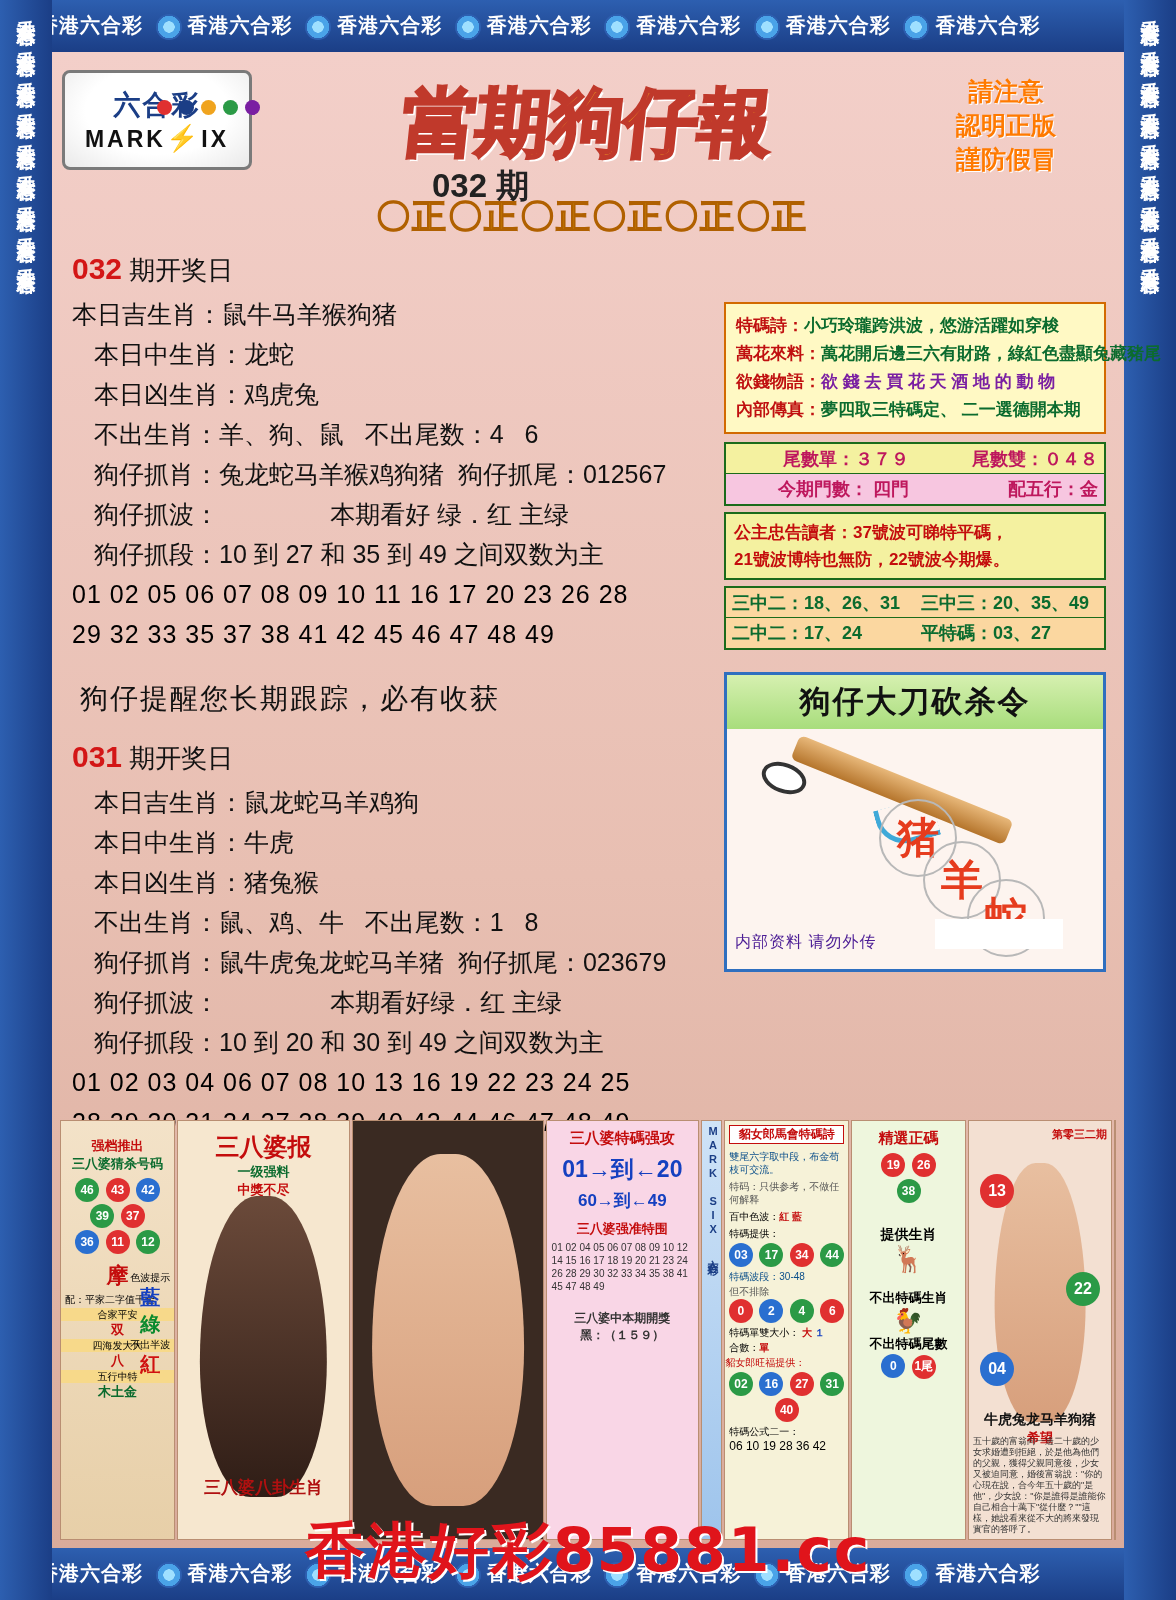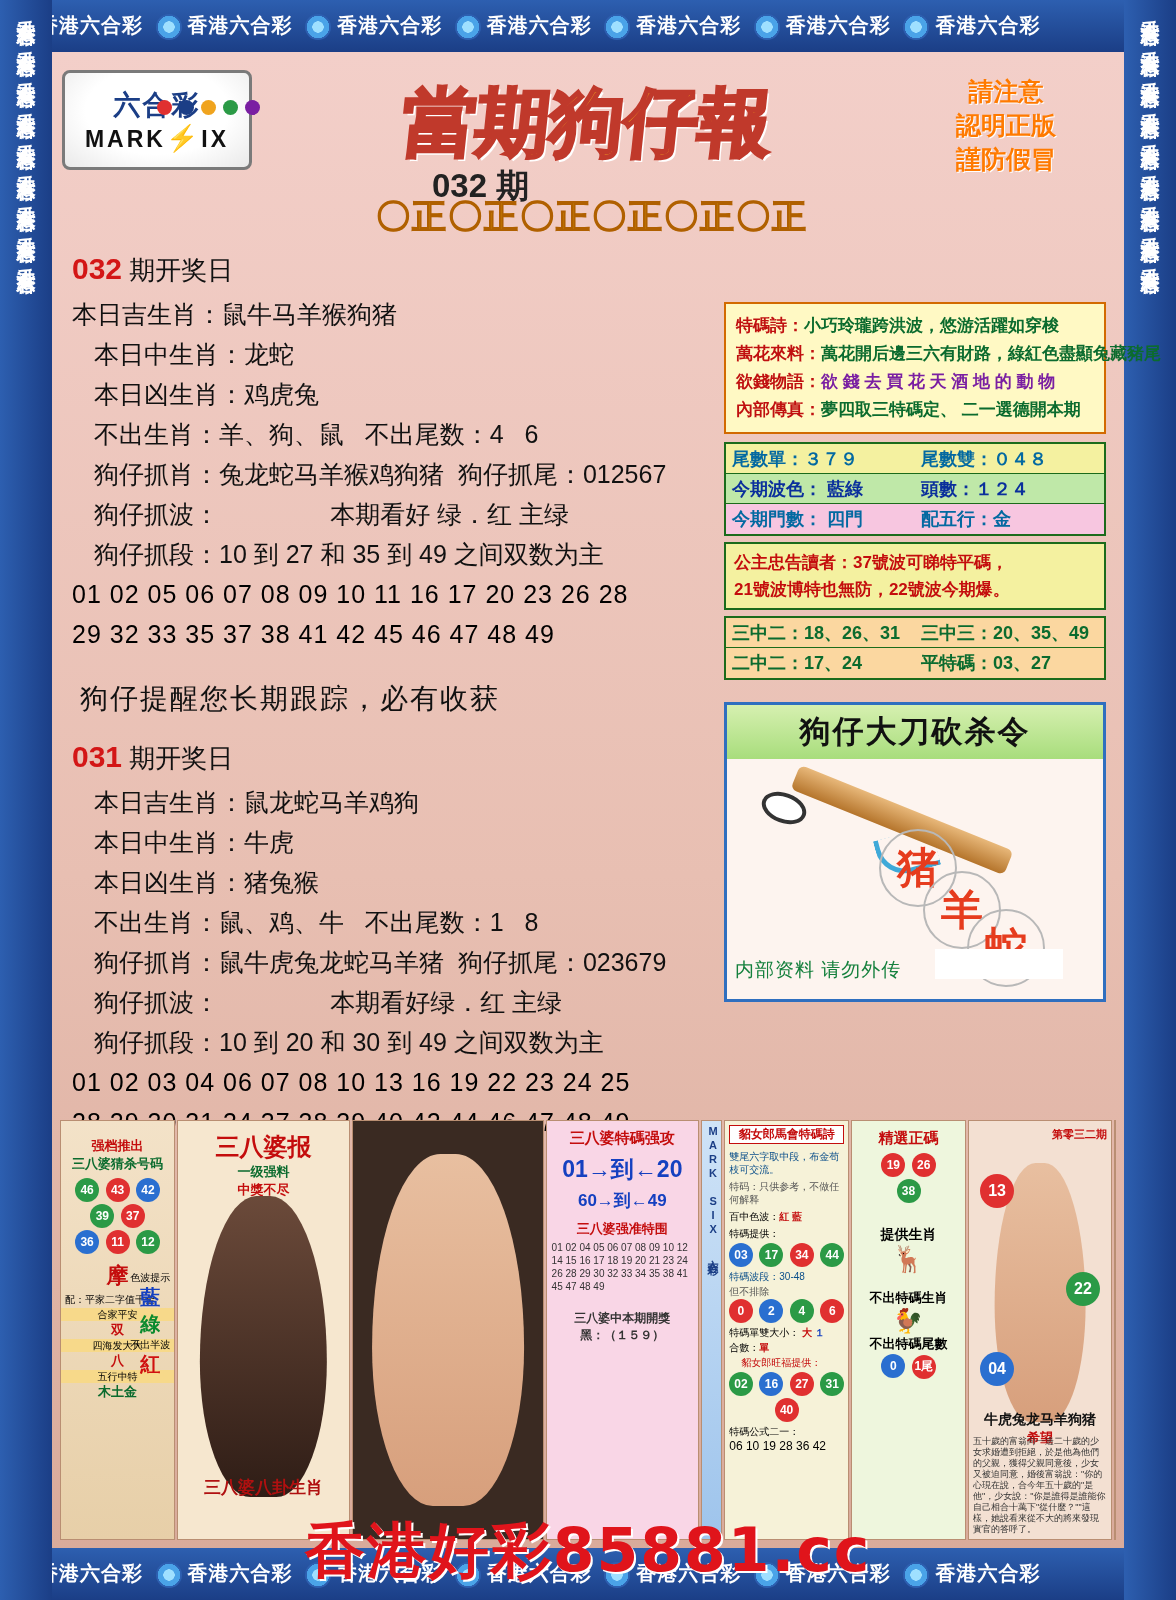--- a/index.html
+++ b/index.html
@@ -108,21 +108,21 @@
   .tab-box .r {
     display:flex; border-bottom:1px solid #1b6b1b;
     font-size:18px; font-weight:bold; line-height:30px; height:30px;
   }
   .tab-box .r:last-child { border-bottom:none; }
   .tab-box .c { flex:1; padding:0 6px; white-space:nowrap; overflow:hidden;}
   .bg-y { background:#f4f1a0; }
   .bg-g { background:#bfe8a8; }
   .bg-p { background:#f7c6e0; }
   .bg-o { background:#fbd7a0; }
-  .t-red { color:#0369a1; }
+  .t-red { color:#be185d;text-align:right; }
   .t-blue { color:#0a2f9c; }
   .t-green { color:#0b6b2e; }
 
   .advice { margin-top:6px; border:2px solid #1b6b1b; background:#f4f1a0; padding:5px 8px;}
   .advice .row { font-size:17px; line-height:27px; color:#c40d0d; font-weight:bold; white-space:nowrap;}
 
   .knife-box {
     margin-top:22px; border:3px solid #2f6fbf; background:#fdf4ef;
     height:300px; position:relative; overflow:hidden;
   }
@@ -150,21 +150,21 @@
   .zodiac-circ {
     position:absolute; width:78px; height:78px; border-radius:50%;
     border:2px solid #b8b8b8;
     display:flex; align-items:center; justify-content:center;
     font-size:42px; font-weight:bold; color:#e63c1e;
   }
   .zc1 { left:152px; top:70px; }
   .zc2 { left:196px; top:112px; }
   .zc3 { left:240px; top:150px; }
   .knife-foot {
-    position:absolute; left:8px; bottom:6px; font-size:19px; color:#15803d;
+    position:absolute; left:8px; bottom:6px; font-size:16px; color:#4c1d95;
     letter-spacing:1px;
   }
   .knife-cover {
     position:absolute; right:40px; bottom:10px; width:128px; height:30px;
     background:#fff;
   }
 
   
   .strip {
     position:absolute; left:8px; top:1068px; width:1056px; height:420px;
@@ -307,24 +307,20 @@
       </div>
       <div class="row">
         <span class="k">內部傳真：</span><span class="v">夢四取三特碼定、 二一選德開本期</span>
       </div>
     </div>
 
     <div class="tab-box">
       <div class="r">
         <div class="c bg-y t-red">尾數單：３７９</div>
         <div class="c bg-y t-red">尾數雙：０４８</div>
-      </div>
-      <div class="r">
-        <div class="c bg-g t-blue">今期波色：  藍綠</div>
-        <div class="c bg-g t-blue">頭數：１２４</div>
       </div>
       <div class="r">
         <div class="c bg-p t-red">今期門數：  四門</div>
         <div class="c bg-p t-red">配五行：金</div>
       </div>
     </div>
 
     <div class="advice">
       <div class="row">公主忠告讀者：37號波可睇特平碼，</div>
       <div class="row">21號波博特也無防，22號波今期爆。</div>
@@ -439,21 +435,21 @@
         <span class="ball r">6</span>
       </div>
       <div class="tiny" style="padding:2px 4px">
         <span>特碼單雙大小：</span>
         <b style="color:#c40d0d">大</b>
         <b style="color:#1540c0">１</b>
       </div>
       <div class="tiny" style="padding:0 4px">
         <span>合數：</span><b style="color:#c40d0d">單</b>
       </div>
-      <div class="tiny" style="padding:2px 16px;color:#c40d0d">貂女郎旺福提供：</div>
+      <div class="tiny" style="padding:2px 0;color:#c40d0d">貂女郎旺福提供：</div>
       <div style="text-align:center">
         <span class="ball g">02</span>
         <span class="ball b">16</span>
         <span class="ball r">27</span>
         <span class="ball g">31</span>
         <span class="ball r">40</span>
       </div>
       <div class="tiny" style="padding:2px 4px">特碼公式二一：</div>
       <div class="tiny" style="padding:0 4px;font-size:12px">06 10 19 28 36 42</div>
     </div>

